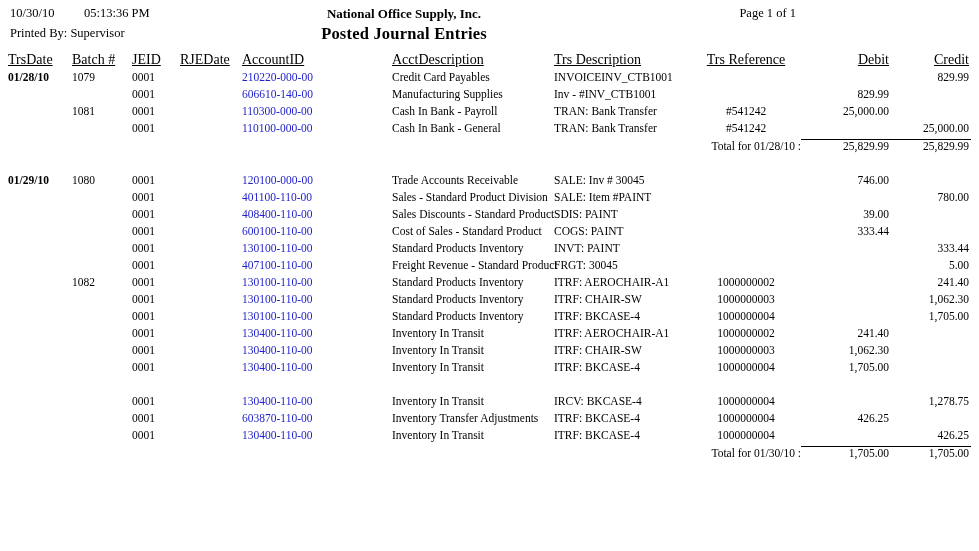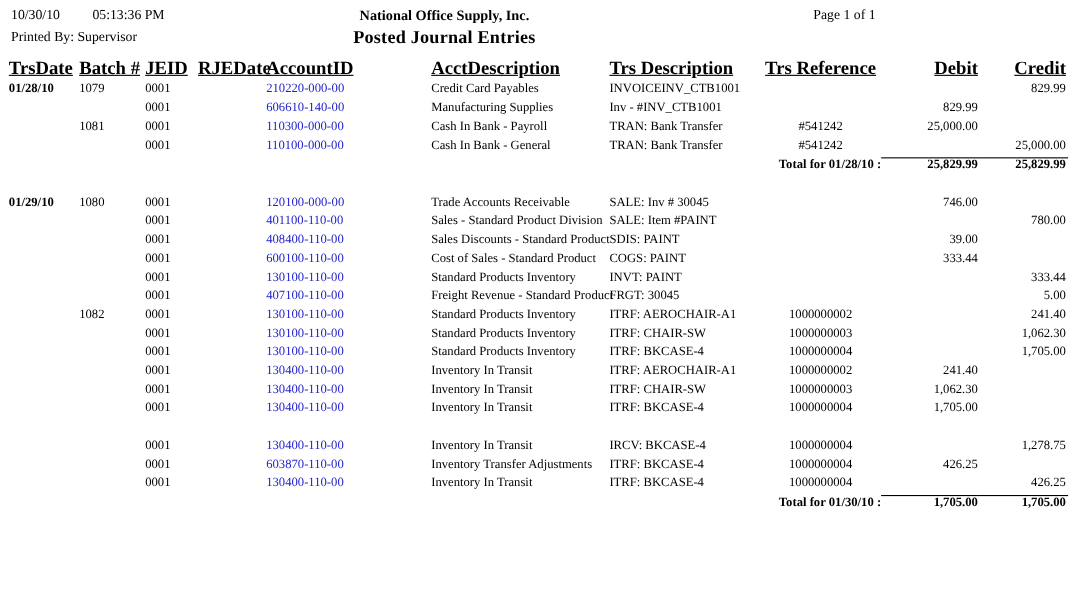--- a/index.html
+++ b/index.html
@@ -73,23 +73,23 @@
   }
   
   table.jtbl {
     width: 963px;
     border-collapse: collapse;
     font-size: 11.5px;
     table-layout: fixed;
     margin-top: 6px;
   }
   table.jtbl th {
-    font-weight: bold;
+    font-weight: normal;
     text-decoration: underline;
-    font-size: 17px;
+    font-size: 14px;
     padding: 0 0 3px 0;
     vertical-align: bottom;
     white-space: nowrap;
   }
   table.jtbl td {
     padding: 0;
     height: 17px;
     vertical-align: top;
     white-space: nowrap;
     font-size: 11.5px;
@@ -103,21 +103,21 @@
   .c-trsdesc { width: 137px; text-align: left; margin-top: 28px; }
   .c-trsref  { width: 110px; text-align: center; }
   .c-debit   { width: 88px; text-align: right; }
   .c-credit  { width: 82px; text-align: right; padding-right: 2px !important; }
 
   th.c-debit, th.c-credit { text-align: right; }
   .acct-link { color: #2222cc; }
   .grpdate { font-weight: bold; }
 
   .total-row td {
-    font-weight: bold;
+    font-weight: normal;
     padding-top: 1px;
   }
   .total-label {
     text-align: right;
     font-weight: bold;
     padding-right: 6px;
   }
   .amt-top-border {
     border-top: 1px solid #000;
   }

